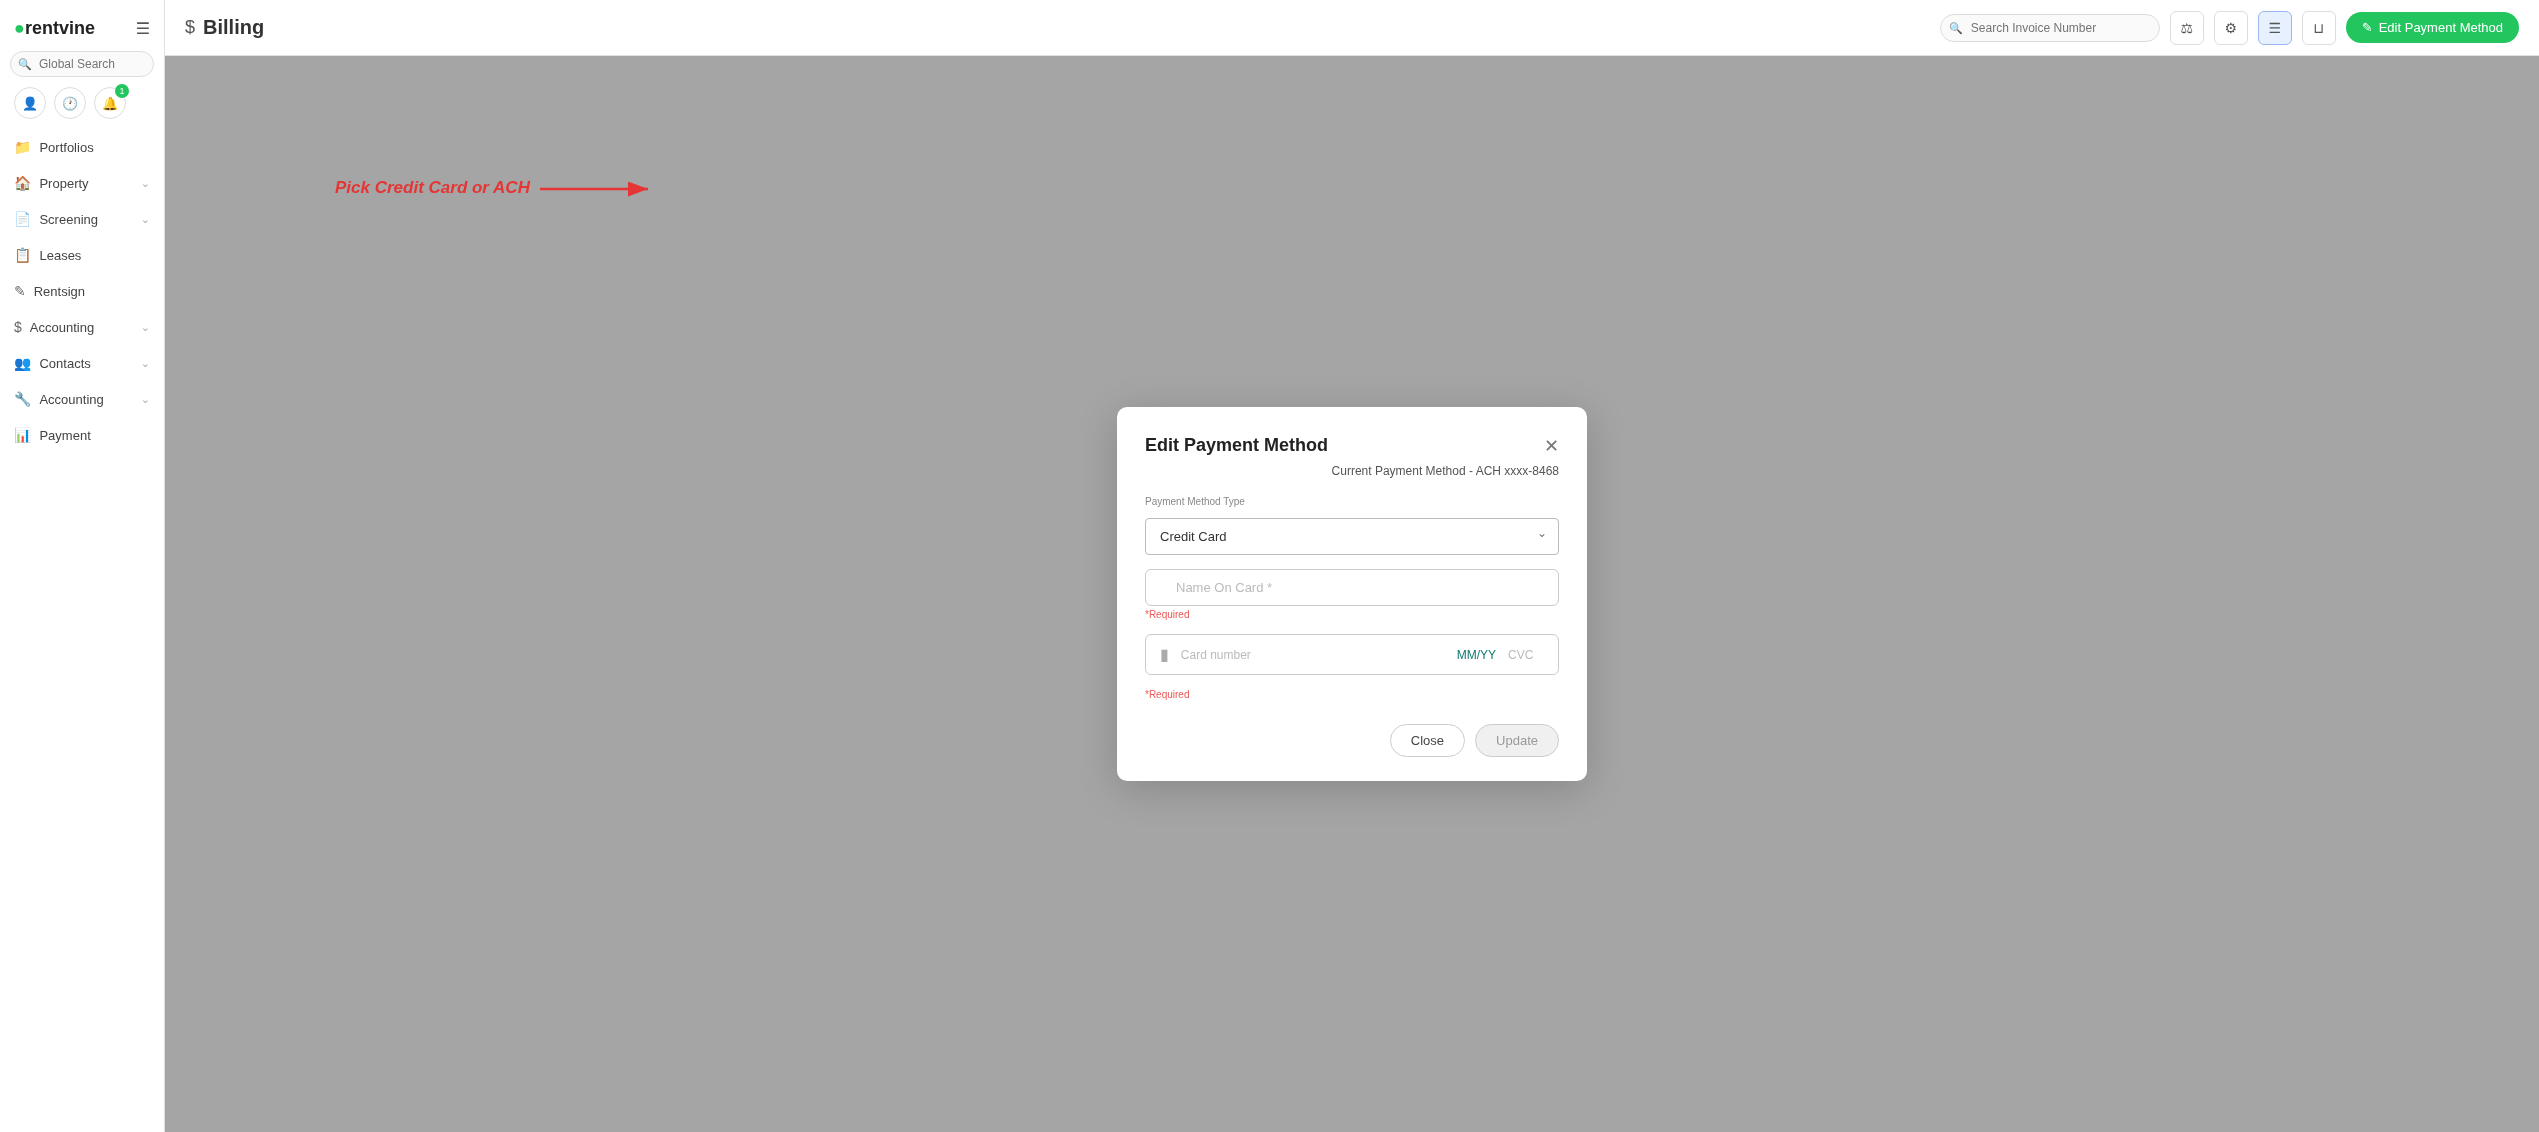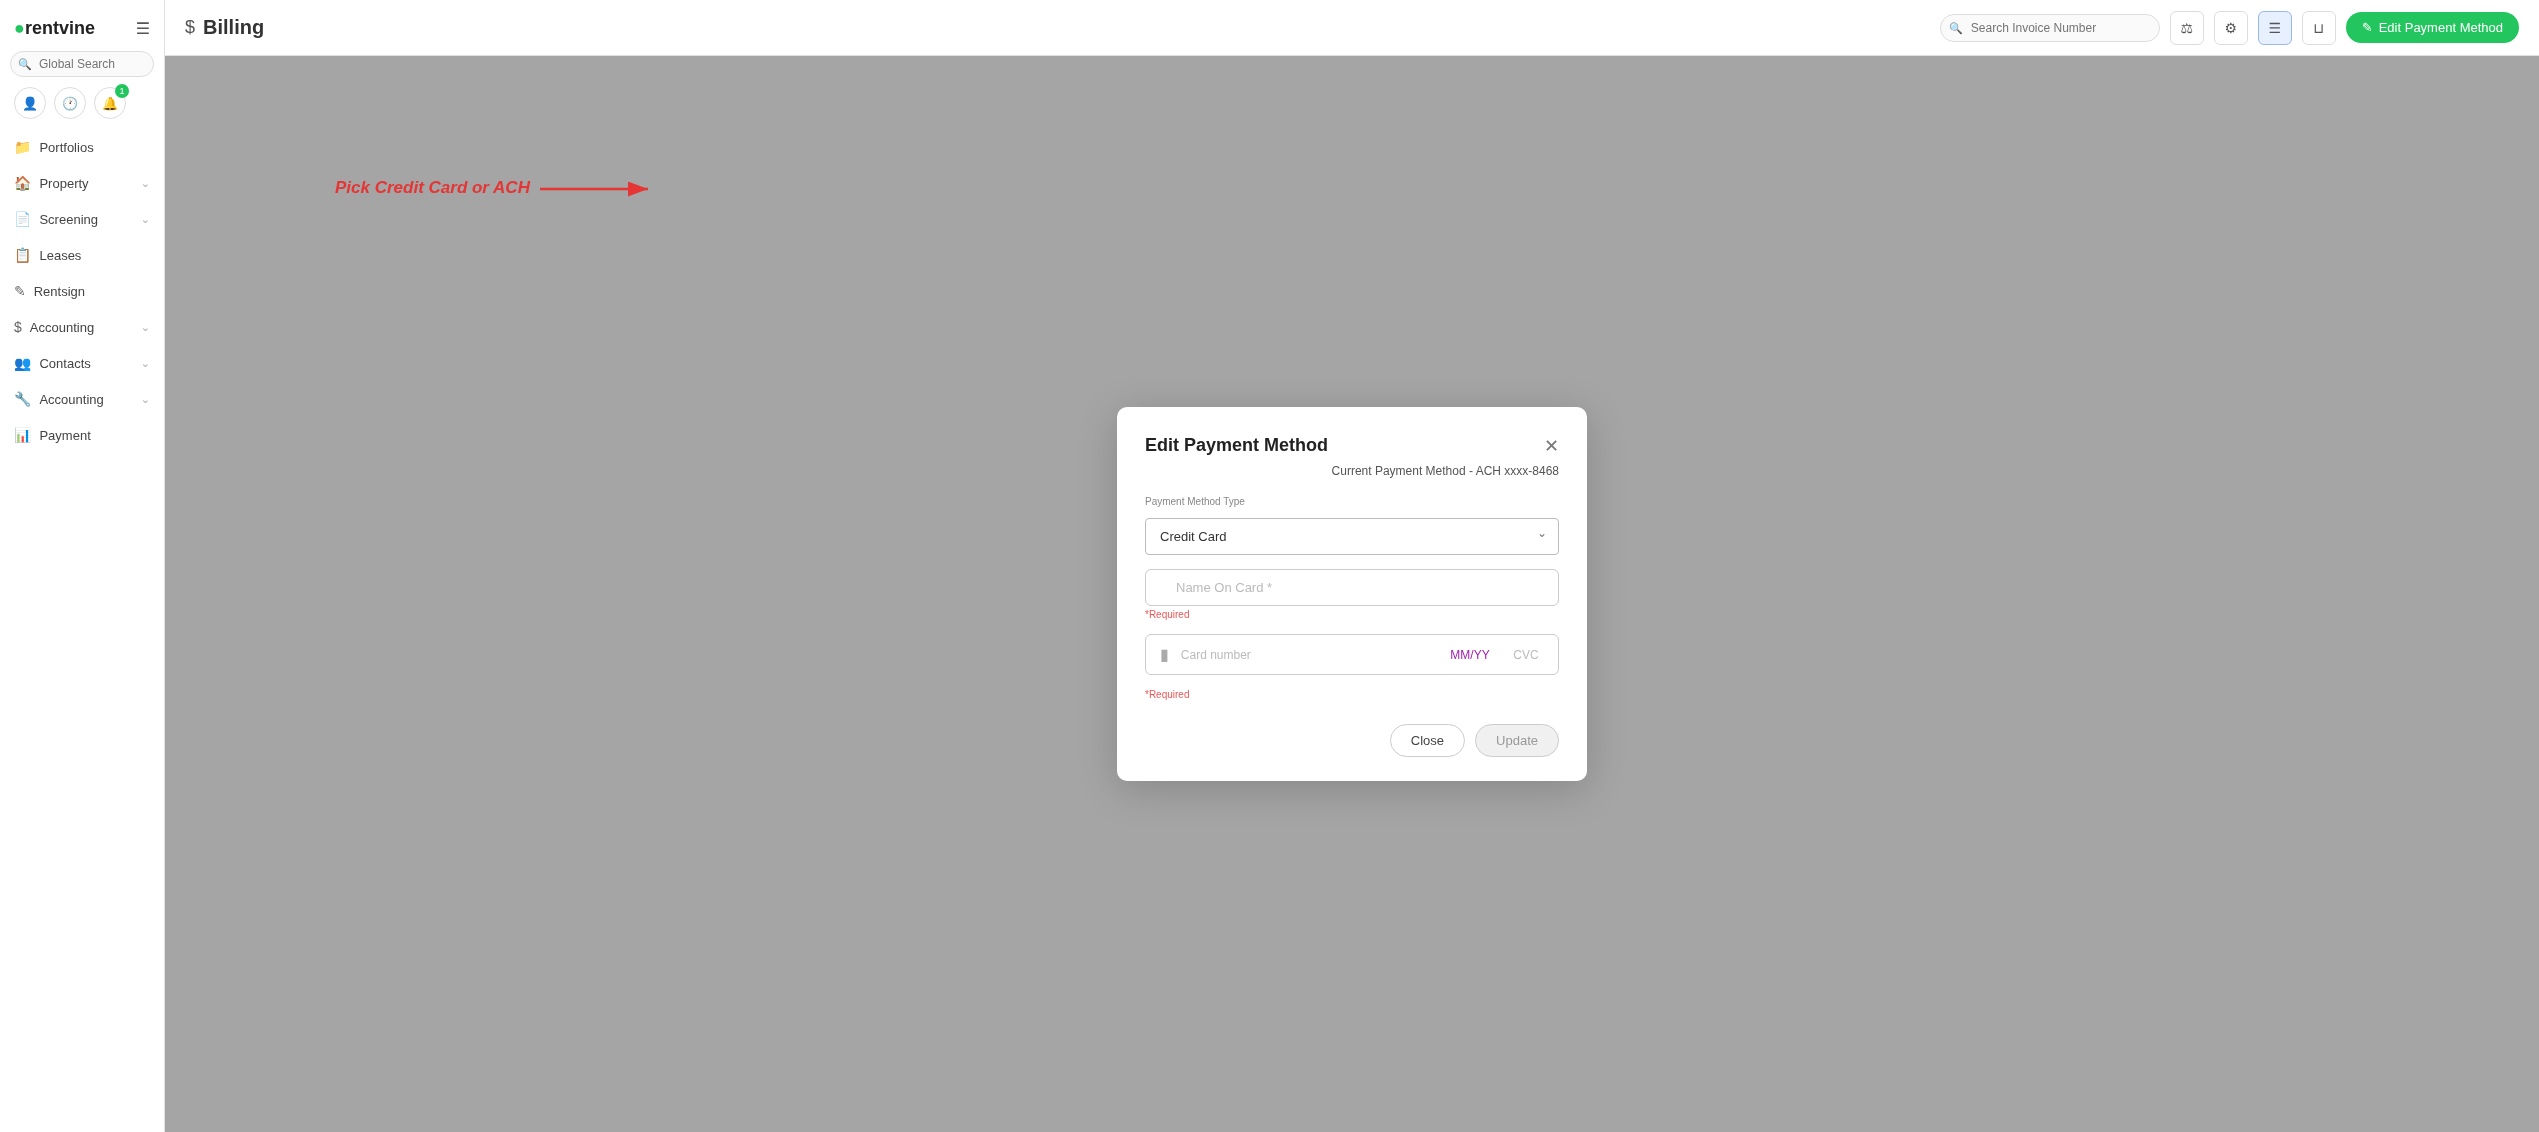--- a/index.html
+++ b/index.html
@@ -234,22 +234,22 @@
       display: flex;
       align-items: center;
       border: 1px solid #ccc;
       border-radius: 6px;
       padding: 10px 14px;
       gap: 12px;
       background: #fff;
     }
     .card-icon { color: #aaa; font-size: 16px; }
     .card-num-placeholder { flex: 1; font-size: 12px; color: #bbb; }
-    .card-mm { font-size: 12px; color: #a21caf; min-width: 52px; text-align: center; }
-    .card-cvc { font-size: 12px; color: #bbb; min-width: 36px; text-align: center; }
+    .card-mm { font-size: 12px; color: #0f766e; min-width: 52px; text-align: right; }
+    .card-cvc { font-size: 12px; color: #bbb; min-width: 36px; }
 
     .modal-footer {
       display: flex;
       justify-content: flex-end;
       gap: 10px;
       margin-top: 24px;
     }
     .btn-close {
       padding: 3px 20px;
       border: 1px solid #ccc;

